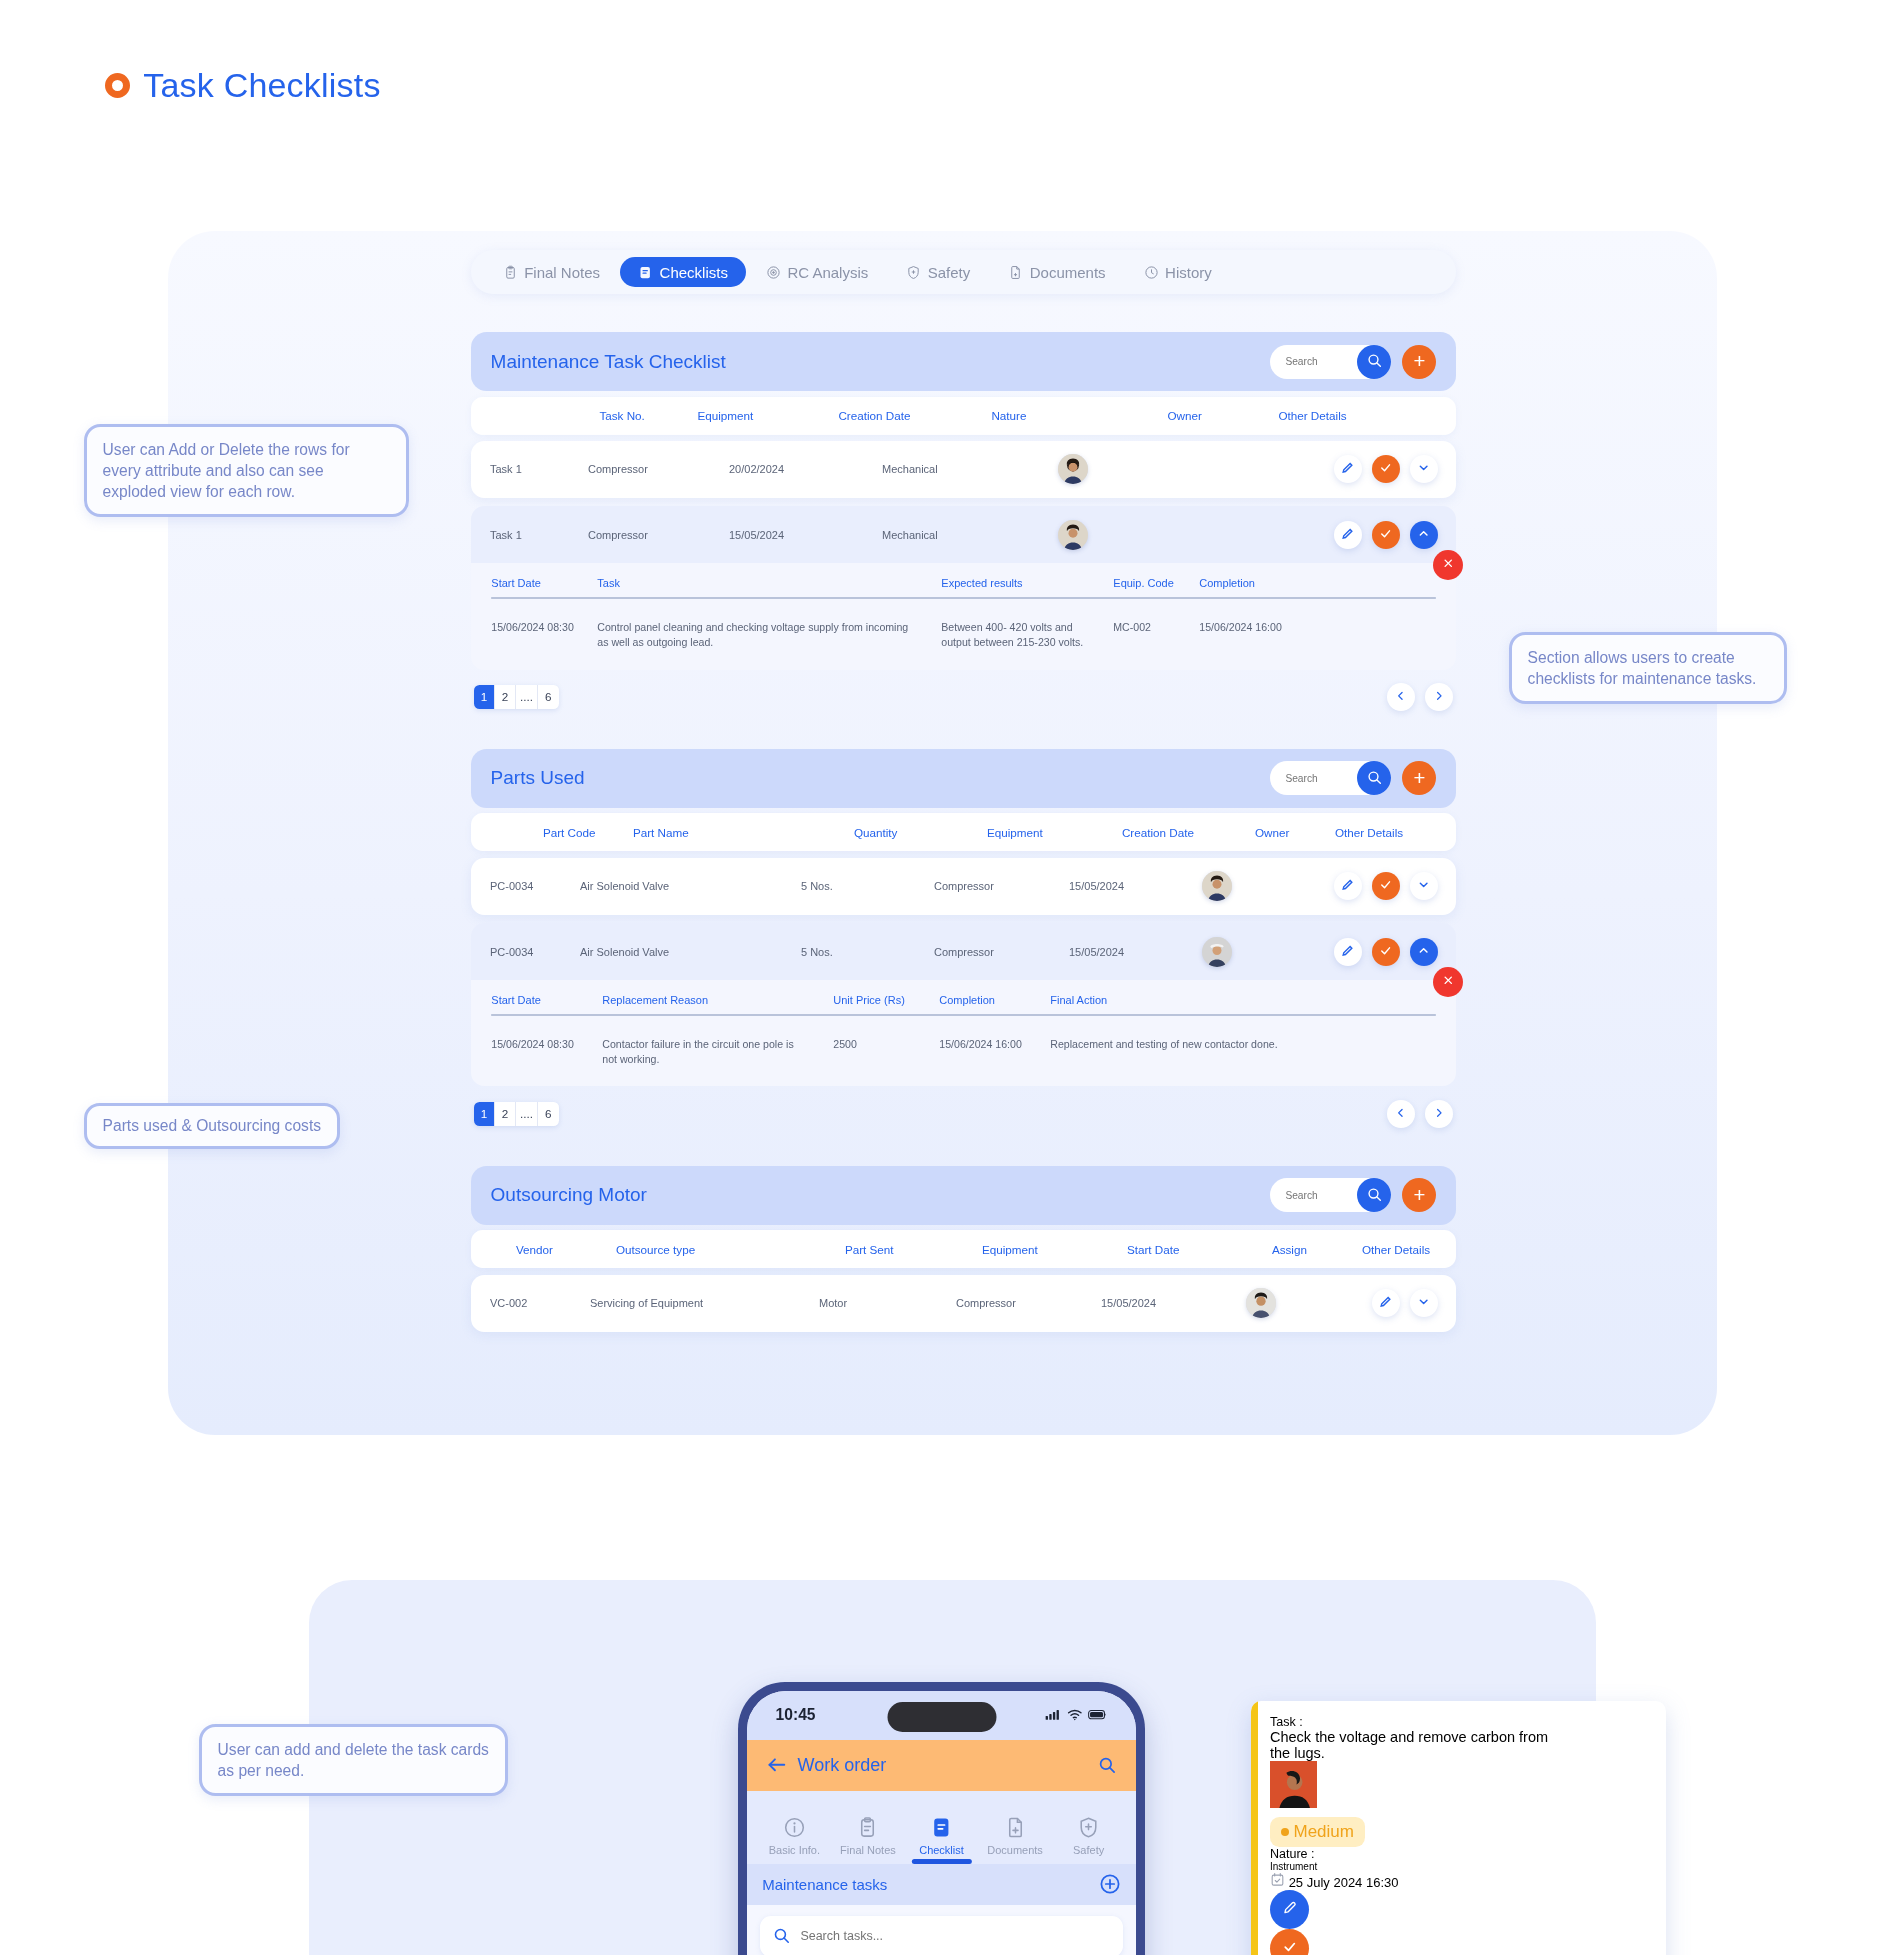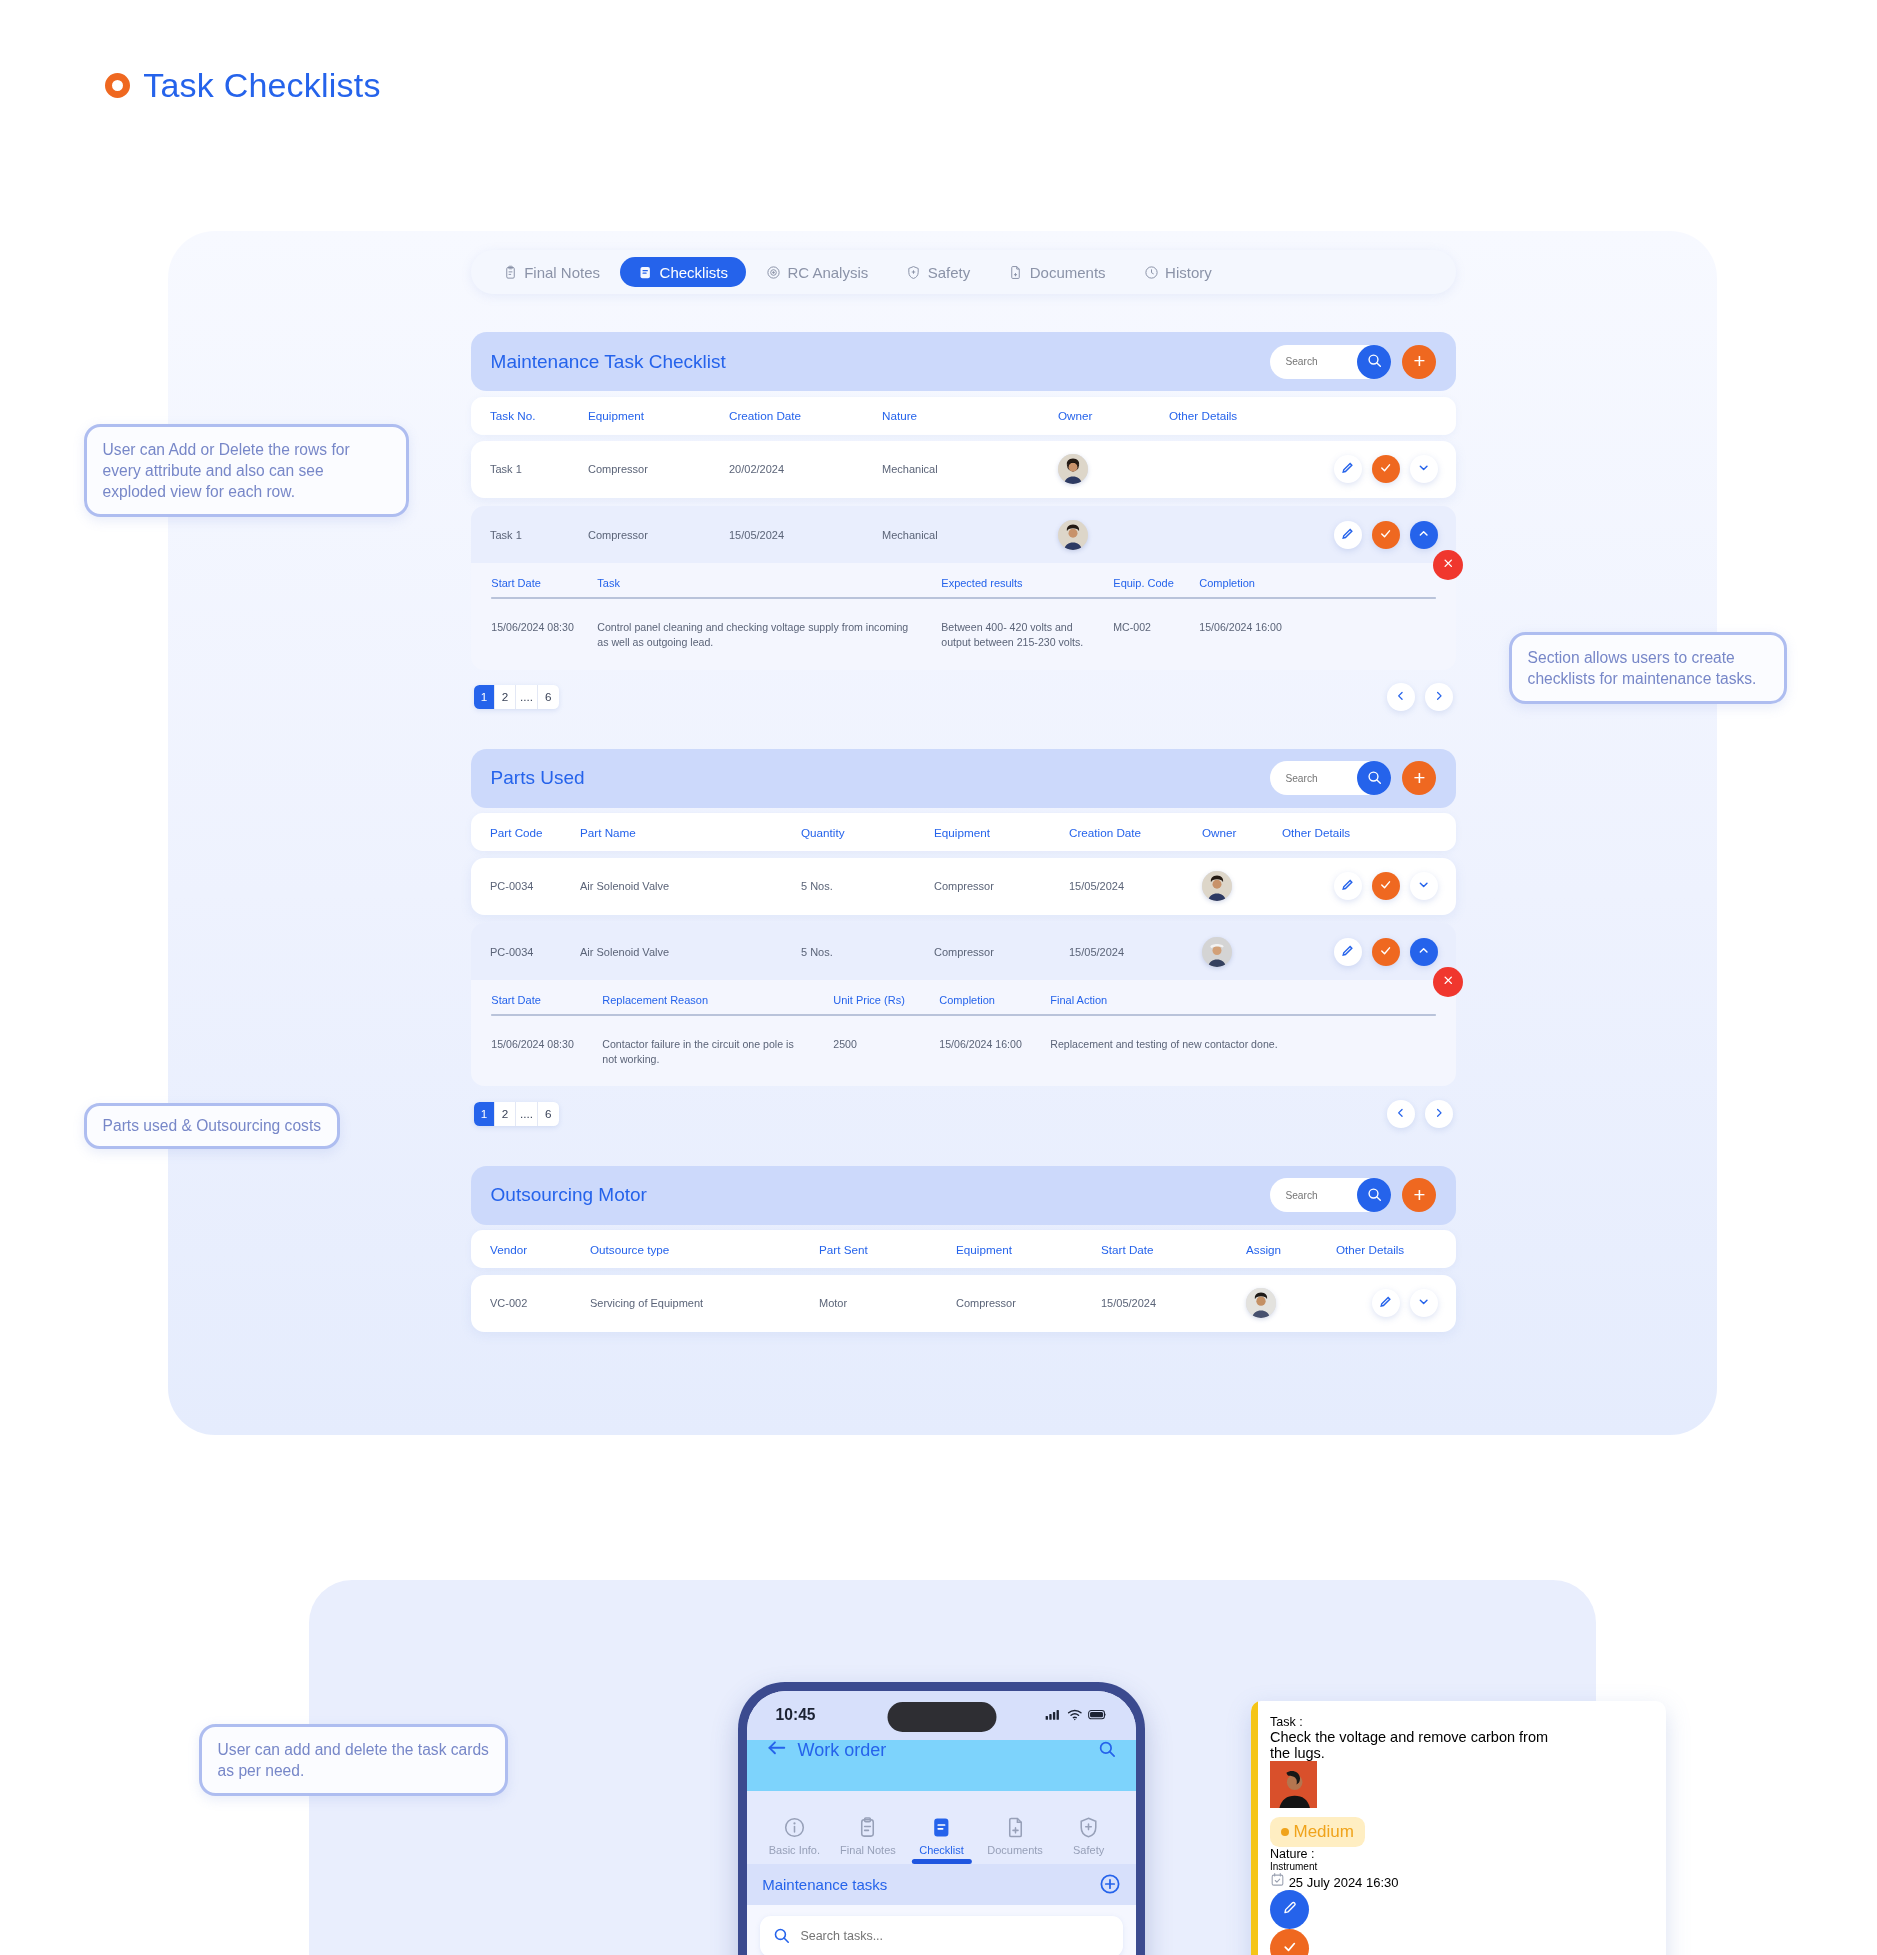--- a/index.html
+++ b/index.html
@@ -82,20 +82,21 @@
     background: #ef6820; color: #fff; font-size: 20.3px; font-weight: 300;
     display: flex; align-items: center; justify-content: center;
     border: 0; cursor: pointer; line-height: 1;
   }
 
   
   .thead {
     background: #fff; border-radius: 11.7px; height: 38px;
     display: flex; align-items: center; margin-top: 5.5px;
     box-shadow: 0 1.6px 6.3px rgba(140,165,225,.10);
+    justify-content: center;
   }
   .thead .th { font-size: 11.7px; color: #2563eb; white-space: nowrap; }
 
   .trow {
     background: #fff; border-radius: 13.3px; height: 57px;
     display: flex; align-items: center; margin-top: 6.3px;
     box-shadow: 0 3.1px 11px rgba(140,165,225,.16);
   }
   .trow.expanded-head {
     background: #e9eefd; box-shadow: none;
@@ -189,21 +190,21 @@
     position: relative;
   }
   .st-time { font-size: 15.6px; color: #1c2333; font-weight: 700; }
   .notch {
     position: absolute; left: 50%; transform: translateX(-50%); top: 11px;
     width: 109px; height: 30.5px; background: #2e2e33; border-radius: 19px;
   }
   .st-right { margin-left: auto; display: flex; align-items: center; gap: 6.3px; }
   .st-right svg { height: 13.3px; }
   .appbar {
-    height: 51px; background: #7dd3fc; display: flex; align-items: flex-start;
+    height: 51px; background: #fdba74; display: flex; align-items: center;
     padding: 0 20.3px; gap: 11.7px;
   }
   .appbar .back svg { width: 19px; height: 15.6px; }
   .appbar .title { font-size: 18px; color: #2563eb; }
   .appbar .search-ico { margin-left: auto; }
   .appbar .search-ico svg { width: 18px; height: 18px; }
 
   .mtabs {
     background: #e4eafd; display: flex; align-items: flex-end;
     justify-content: space-between; padding: 8.6px 11px 0 11px; height: 73px;

